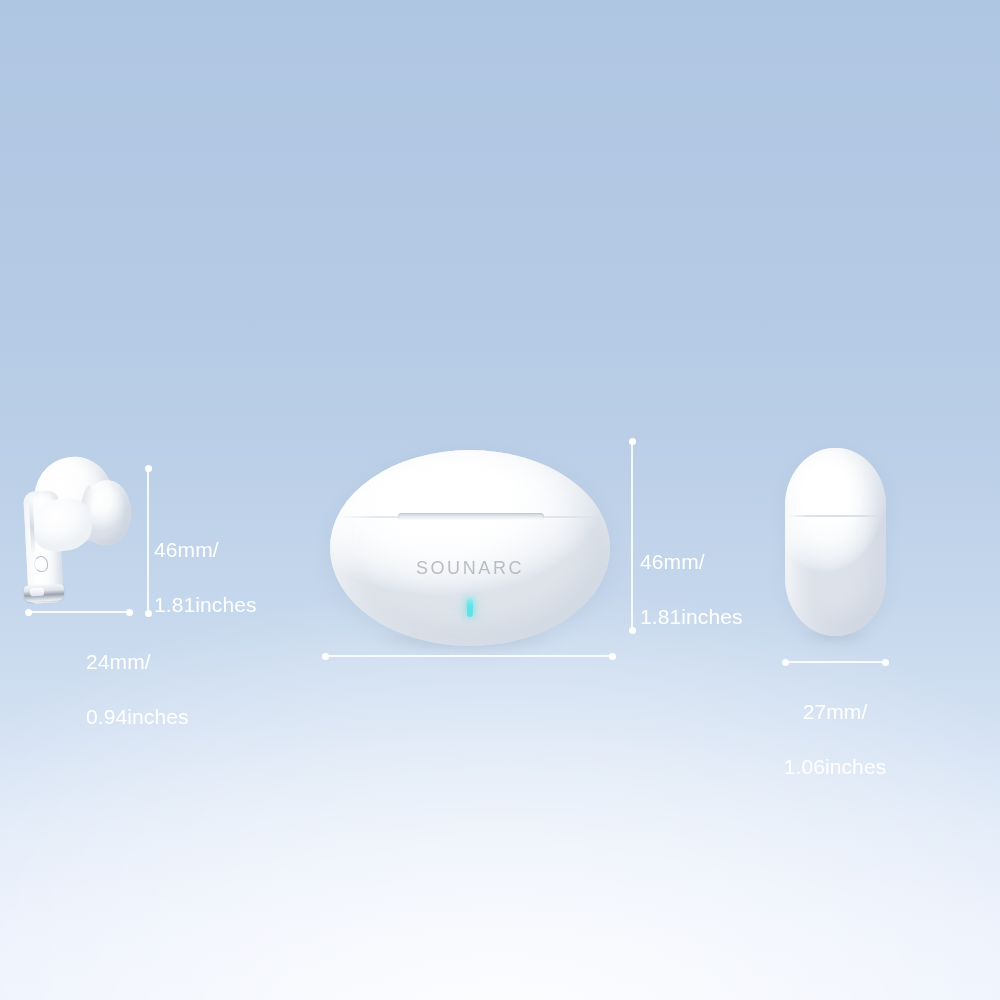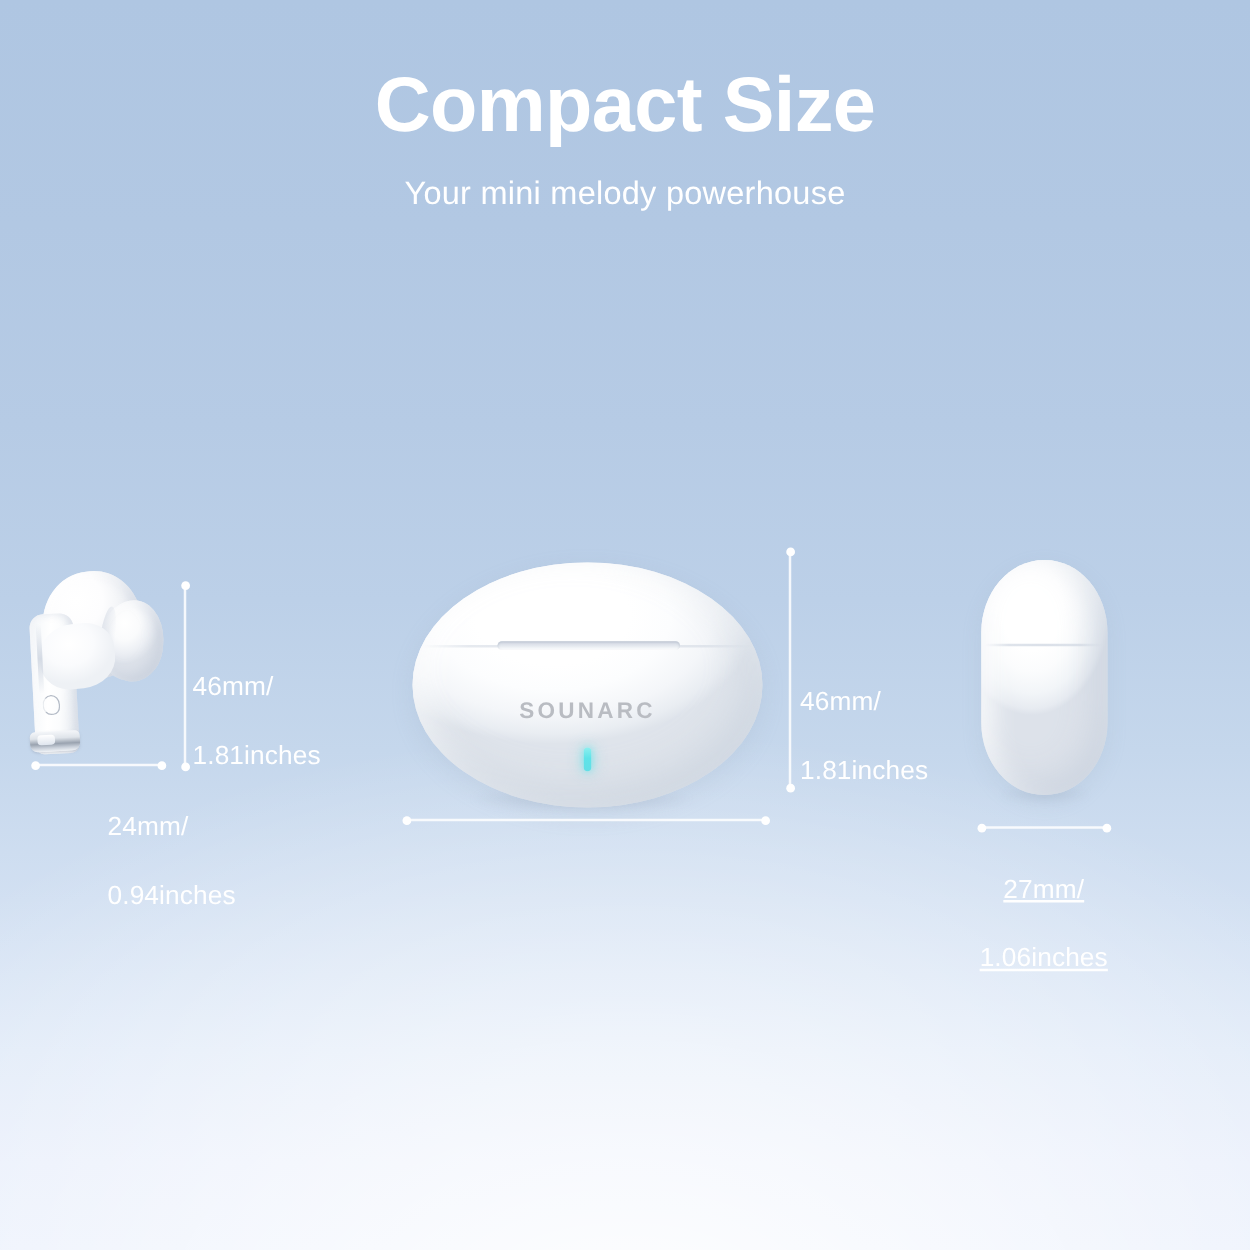--- a/index.html
+++ b/index.html
@@ -279,21 +279,20 @@
   .case-brand {
     position: absolute;
     left: 0;
     top: 118px;
     width: 300px;
     text-align: center;
     font-size: 18px;
     letter-spacing: 2.6px;
     color: #b9bcc2;
     font-family: "Liberation Sans", sans-serif;
-    font-weight: bold;
   }
   .case-led {
     position: absolute;
     left: 147px;
     top: 158px;
     width: 6px;
     height: 19px;
     border-radius: 3px;
     background: linear-gradient(180deg, #8defef 0%, #5fe3e8 45%, #63dfe6 100%);
     box-shadow: 0 0 7px rgba(95,227,232,0.85), 0 0 14px rgba(95,227,232,0.45);
@@ -352,24 +351,20 @@
     height: 66px;
     border-radius: 50%;
     background: radial-gradient(50% 50% at 45% 40%, rgba(255,255,255,0.8), rgba(255,255,255,0) 72%);
   }
 </style>
 </head>
 <body>
 
 <div id="stage">
 
-  <div id="header">
-    <h1 id="title">Compact Size</h1>
-    <p id="subtitle">Your mini melody powerhouse</p>
-  </div>
 
   <div id="earbud-wrap">
     <div class="eb-head"></div>
     <div class="eb-tip"></div>
     <div class="eb-tip-seam"></div>
     <div class="eb-stem"></div>
     <div class="eb-neck"></div>
     <div class="eb-stem-strip"></div>
     <div class="eb-logo"></div>
     <div class="eb-contact"></div>
@@ -419,18 +414,18 @@
     <div class="side-shadow"></div>
     <div class="side-body">
       <div class="side-gloss"></div>
     </div>
     <div class="side-seam"></div>
   </div>
 
   <div class="dim-line-h" style="left:786px; top:661px; width:99px;"></div>
   <div class="dot" style="left:782px; top:658.5px;"></div>
   <div class="dot" style="left:882px; top:658.5px;"></div>
-  <div class="dim-label center" style="left:760px; top:670px; width:150px;text-decoration:underline;">
+  <div class="dim-label center" style="left:760px; top:670px; width:150px;">
     <span>27mm/</span><br>
     <span>1.06inches</span>
   </div>
 
 </div>
 
 </body></html>

